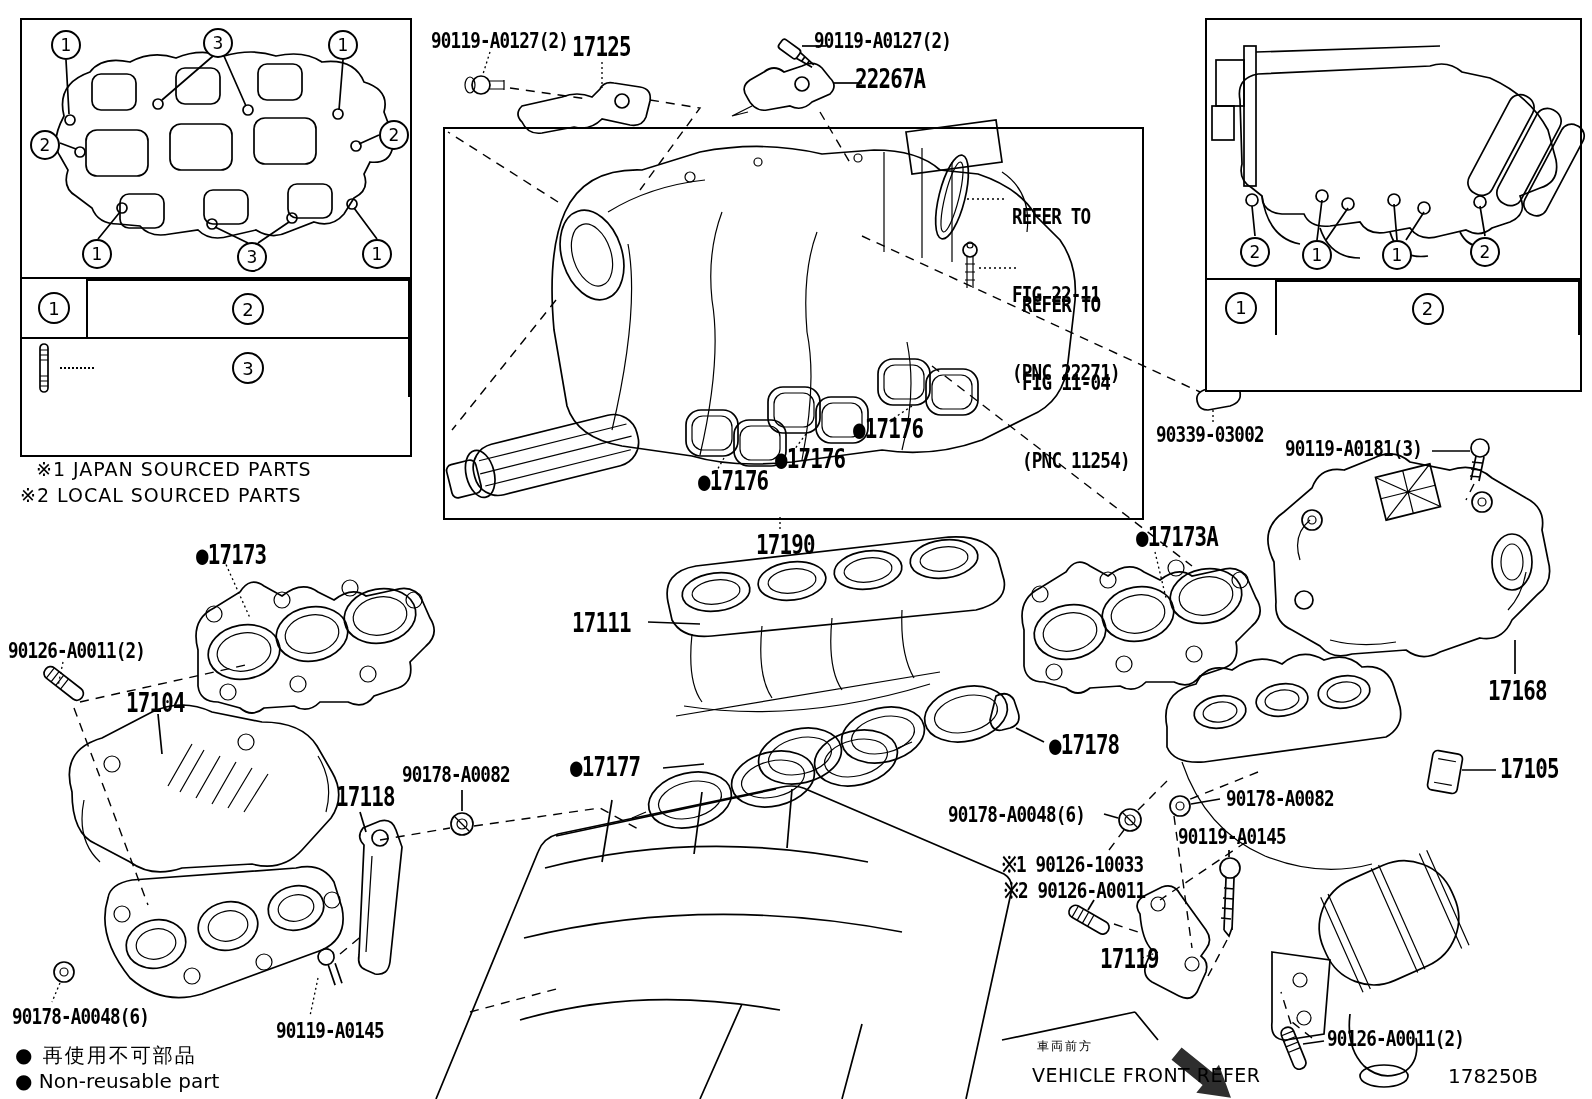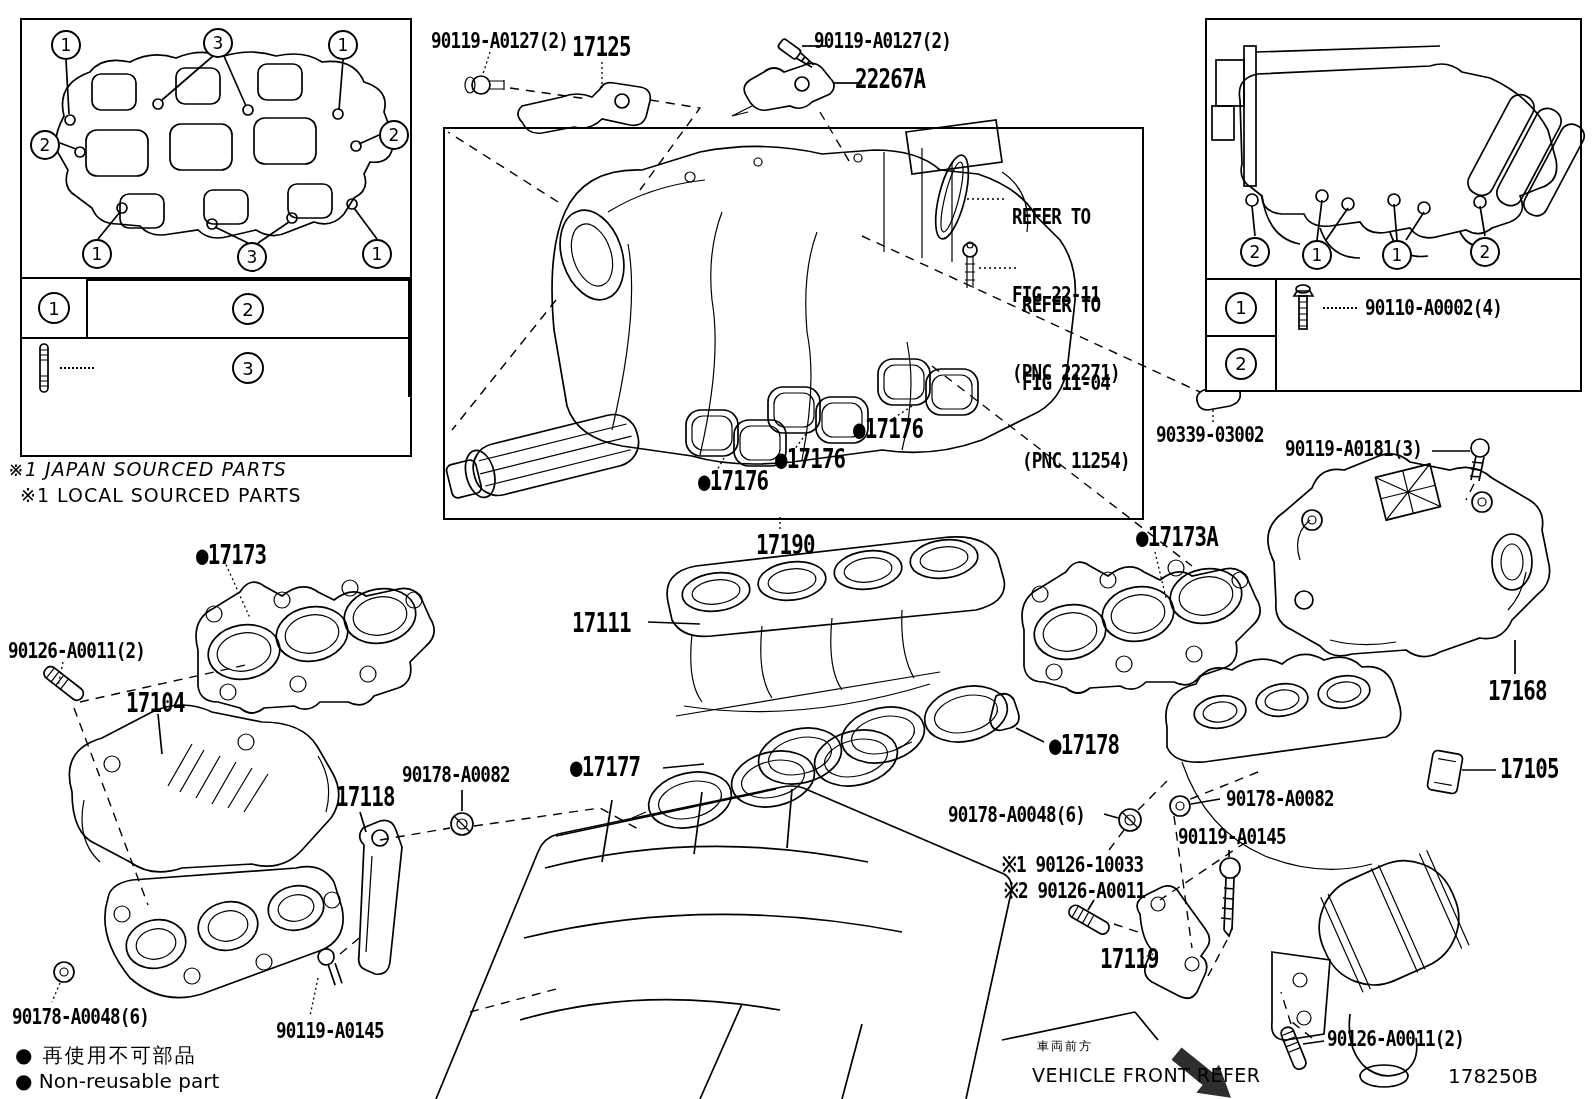--- a/index.html
+++ b/index.html
@@ -440,41 +440,29 @@
           </svg>
         <span class="leader"></span>
       </div>
     </div>
     <div class="cell num">
         <span class="tco">
           <span>3</span>
         </span>
       </div>
   </div>
-  <div class="note" style="left:8px;top:458px;font-style:italic;">※1 JAPAN SOURCED PARTS</div>
-  <div class="note" style="left:20px;top:484px;">※1 LOCAL SOURCED PARTS</div>
+  <div class="note" style="left:36px;top:458px;">※1 JAPAN SOURCED PARTS</div>
+  <div class="note" style="left:20px;top:484px;">※2 LOCAL SOURCED PARTS</div>
 
   <div class="tbl" style="left:1205px;top:278px;width:373px;height:110px;grid-template-columns:70px 1fr;grid-template-rows:55px 55px;">
     <div class="cell first num">
         <span class="tco">
           <span>1</span>
         </span>
       </div>
-    <div class="cell first">
-      <div class="rowc">
-        <svg width="24" height="50">
-            <path d="M6,8 L19,8 L22,13 L3,13 Z"></path>
-            <ellipse cx="12" cy="6" rx="7" ry="4"></ellipse>
-            <rect x="8" y="13" width="8" height="33"></rect>
-            <path class="thin" d="M8,19 L16,19 M8,25 L16,25 M8,31 L16,31 M8,37 L16,37 M8,43 L16,43"></path>
-          </svg>
-        <span class="leader"></span>
-        <span class="ptxt">90110-A0002(4)</span>
-      </div>
-    </div>
     <div class="cell num">
         <span class="tco">
           <span>2</span>
         </span>
       </div>
   </div>
 
   <div class="refer" style="left:1012px;top:152px;">
     <div>REFER TO</div>
     <div>FIG 22-11</div>

